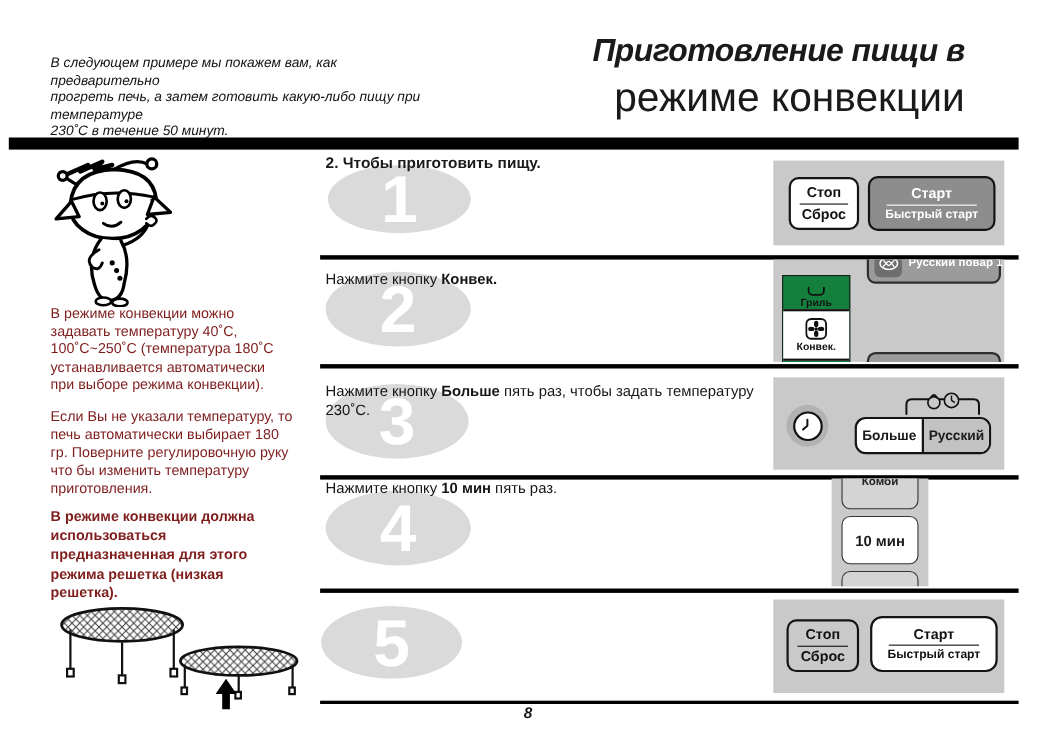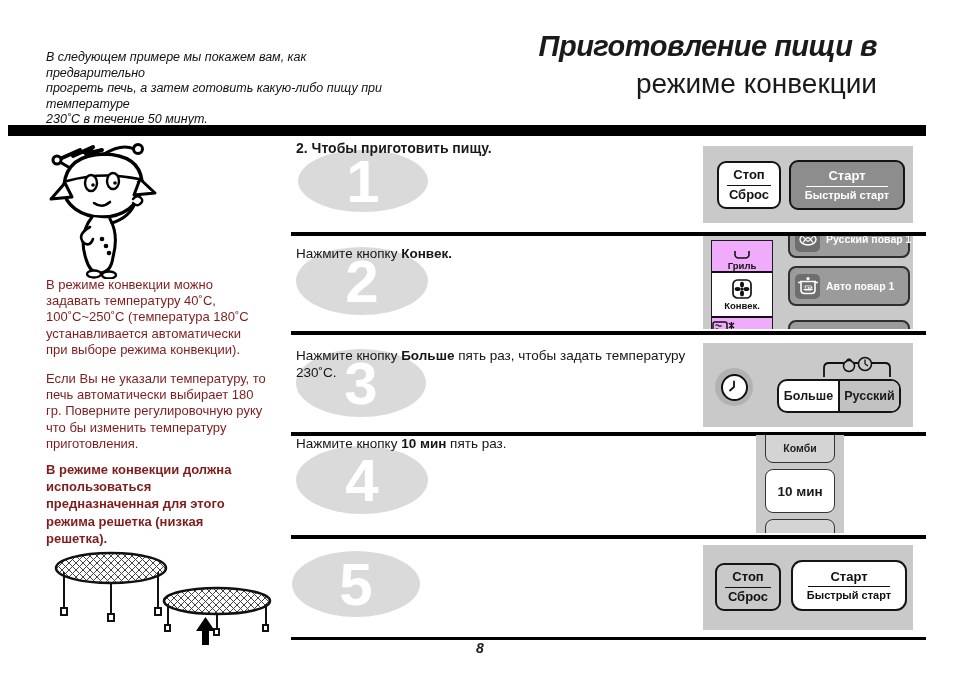--- a/index.html
+++ b/index.html
@@ -5,21 +5,21 @@
   html,body { margin:0; padding:0; background:#ffffff; }
   body { font-family:"Liberation Sans", sans-serif; color:#1a1a1a; }
   #page { position:relative; width:926px; height:682px; background:#fff; overflow:hidden; }
   .abs { position:absolute; }
   .bar { background:#000; }
   .pre { white-space:pre-line; }
 
   
   #intro { left:46px; top:50px; width:340px; font-size:12.5px; font-style:italic; line-height:15.6px; color:#111; }
   #title1 { right:49px; top:30px; font-size:29px; font-weight:bold; font-style:italic; letter-spacing:-0.5px; }
-  #title2 { right:49px; top:68px; font-size:28px; font-weight:400; }
+  #title2 { right:49px; top:68px; font-size:37px; font-weight:400; }
   #topbar { left:8px; top:125px; width:938px; height:11px; }
 
   
   .sidetext { left:46px; font-size:13px; line-height:16.2px; color:#7f1d1d; }
   #note { font-weight:bold; line-height:17.2px; }
 
   
   .divider { left:291px; width:653px; height:4px; background:#000; }
   .thinline { left:291px; top:637px; width:653px; height:3px; background:#000; }
   .wm { border-radius:50%; background:#dadada; color:#ffffff; font-weight:800;
@@ -33,21 +33,21 @@
   .pill { position:absolute; border:2.5px solid #141414; border-radius:9px;
           display:flex; flex-direction:column; align-items:center; justify-content:center; line-height:1.12; }
   .pill .sep { width:74%; border-top:1.6px solid currentColor; margin:2px 0; }
   .pill.light { background:#ffffff; color:#111; }
   .pill.dark  { background:#8d8d8d; color:#ffffff; }
   .pill.gray  { background:#c9c9c9; color:#111; }
   .pill .t1 { font-size:13px; font-weight:bold; }
   .pill .t2 { font-size:11px; font-weight:bold; }
 
   
-  #mode-col { left:8px; top:4px; width:62px; height:93px; background:#f0abfc; border:1.8px solid #1c1c1c; box-sizing:border-box; }
+  #mode-col { left:8px; top:14px; width:62px; height:93px; background:#15803d; border:1.8px solid #1c1c1c; box-sizing:border-box; }
   .mode-cell { display:flex; flex-direction:column; align-items:center; justify-content:flex-end; }
   .mode-label { font-size:9.5px; font-weight:bold; color:#111; }
   .mode-btn { position:absolute; left:85px; width:122px; background:#9b9b9b; border:2px solid #2e2e2e; border-radius:8px;
               display:flex; align-items:center; gap:6px; padding:0 5px; box-sizing:border-box; color:#fff; }
   .icon-box { width:25px; height:25px; background:#6e6e6e; border-radius:5px; flex:0 0 auto;
               display:flex; align-items:center; justify-content:center; }
   .mode-btn .lbl { font-size:10.5px; font-weight:bold; white-space:nowrap; }
 
   
   #clock-outer { left:12px; top:25px; width:38px; height:38px; border-radius:50%; background:#b2b2b2;
@@ -209,32 +209,20 @@
     </div>
     <div class="mode-btn" style="top:-16px; height:38px;">
       <span class="icon-box">
         <svg width="18" height="13" viewBox="0 0 18 13">
           <ellipse cx="9" cy="6.5" rx="8" ry="5.5" fill="none" stroke="#fff" stroke-width="1.4"></ellipse>
           <path d="M4,3.5 C9,10 9,10 14,3.5 M4,9.5 C9,3 9,3 14,9.5" fill="none" stroke="#fff" stroke-width="1.2"></path>
         </svg>
       </span>
       <span class="lbl">Русский повар 1</span>
     </div>
-    <div class="mode-btn" style="top:30px; height:40px;">
-      <span class="icon-box">
-        <svg width="22" height="20" viewBox="0 0 22 20">
-          <circle cx="11" cy="2.6" r="1.6" fill="#fff"></circle>
-          <path d="M3,5.6 h16 M1,6.4 h2.5 M18.5,6.4 h2.5" stroke="#fff" stroke-width="1.5" fill="none"></path>
-          <path d="M4,6 v8 q0,3.5 3.5,3.5 h7 q3.5,0 3.5,-3.5 v-8" fill="none" stroke="#fff" stroke-width="1.6"></path>
-          <rect x="6" y="9.5" width="10" height="5" rx="2.5" fill="#fff"></rect>
-          <text x="11" y="13.4" font-size="3.8" text-anchor="middle" fill="#555" font-weight="bold">АВТО</text>
-        </svg>
-      </span>
-      <span class="lbl">Авто повар 1</span>
-    </div>
     <div class="mode-btn" style="top:84px; height:36px;"></div>
   </div>
 
   <div class="abs wm" style="left:296px; top:349px; width:130px; height:68px;">3</div>
   <div class="abs steptext" style="left:296px; top:348px; width:404px;">
     <span>Нажмите кнопку </span><b>Больше</b><span> пять раз, чтобы задать температуру 230˚С.</span>
   </div>
   <div class="panel" style="left:703px; top:343px; width:210px; height:84px;">
     <div id="clock-outer" class="abs">
       <div id="clock-inner">
@@ -258,21 +246,21 @@
       <span class="half more">Больше</span>
       <span class="half less">Русский</span>
     </div>
   </div>
 
   <div class="abs wm" style="left:296px; top:446px; width:132px; height:68px;">4</div>
   <div class="abs steptext" style="left:296px; top:436px;">
     <span>Нажмите кнопку </span><b>10 мин</b><span> пять раз.</span>
   </div>
   <div id="min-col" class="panel">
-    <div class="mini-btn" style="top:-22px; height:50px; font-size:10.5px; color:#222; font-weight:bold; padding-bottom:8px;">
+    <div class="mini-btn" style="top:-22px; height:50px; font-size:10.5px; color:#222; font-weight:bold; padding-bottom:18px;">
       <span>Комби</span>
     </div>
     <div class="mini-btn white" style="top:34px; height:44px; font-size:13.5px; font-weight:bold;">
       <span>10 мин</span>
     </div>
     <div class="mini-btn" style="top:84px; height:40px;"></div>
   </div>
 
   <div class="abs wm" style="left:292px; top:551px; width:128px; height:66px;">5</div>
   <div class="panel" style="left:703px; top:545px; width:210px; height:85px;">

